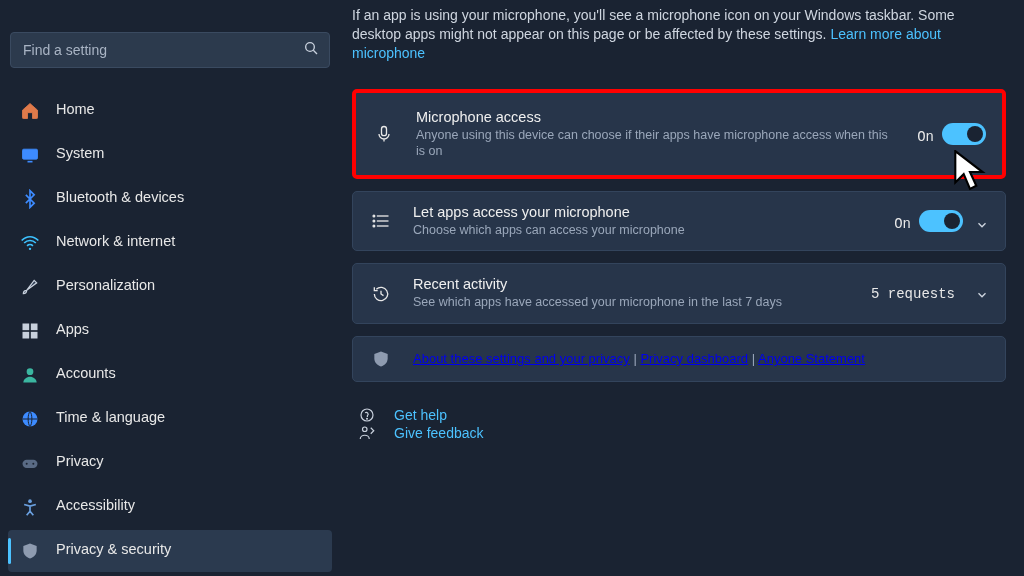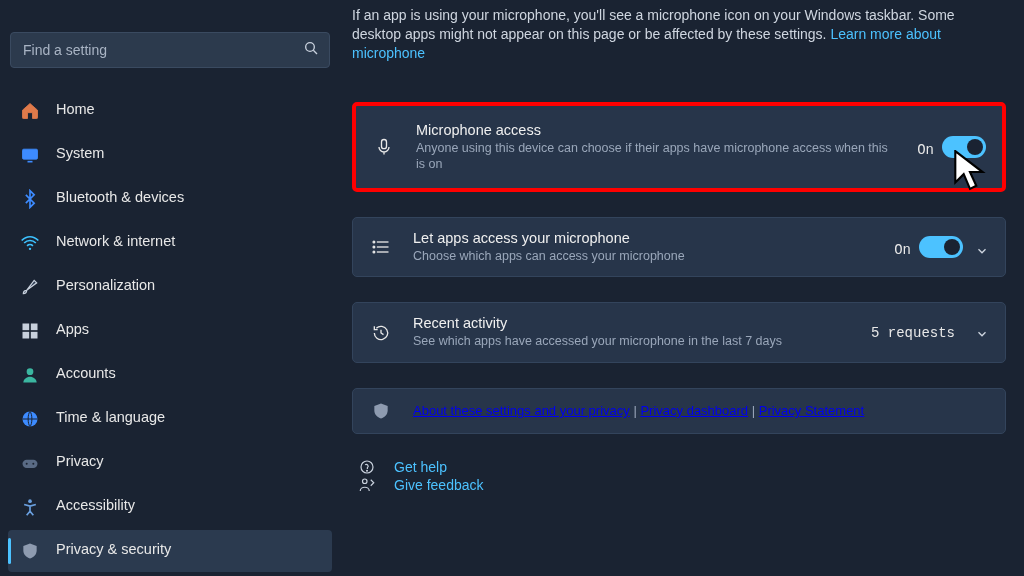--- a/index.html
+++ b/index.html
@@ -86,21 +86,20 @@
   }
   .intro a { color: #4cc2ff; text-decoration: none; }
   .card {
     background: #27354a;
     border: 1px solid #33445c;
     border-radius: 5px;
     padding: 12px 16px 12px 14px;
     display: flex;
     align-items: center;
     gap: 18px;
-    margin-top: 13px;
   }
   .card.highlight {
     border: 4px solid #ff0000;
     padding: 16px 16px 16px 14px;
   }
   .card-icon { width: 28px; display:flex; justify-content:center; }
   .card-icon svg { width: 20px; height: 20px; stroke: #e8e8e8; fill: none; stroke-width: 1.6; }
   .card-body { flex: 1; }
   .card-title { font-size: 14.5px; color: #f0f0f0; margin-bottom: 2px; }
   .card-sub { font-size: 12.5px; color: #9aa7ba; line-height: 1.3; }
@@ -323,21 +322,21 @@
       <svg viewBox="0 0 24 24">
           <path d="M12 3l8 3v5c0 5-3.5 8.5-8 10-4.5-1.5-8-5-8-10V6Z" fill="#8e9bb0" stroke="none"></path>
         </svg>
     </div>
     <div class="card-body">
       <div class="link-sub">
         <a href="#">About these settings and your privacy</a>
         <span class="sep"> | </span>
         <a href="#">Privacy dashboard</a>
         <span class="sep"> | </span>
-        <a href="#">Privacy Statement</a>
+        <a href="#">Anyone Statement</a>
       </div>
     </div>
   </div>
 
   <div class="footer-links">
     <div class="footer-link">
       <span class="fl-icon">
         <svg viewBox="0 0 24 24">
             <circle cx="12" cy="12" r="8"></circle>
             <path d="M9.5 9a2.5 2.5 0 1 1 3 4v1.5"></path>

